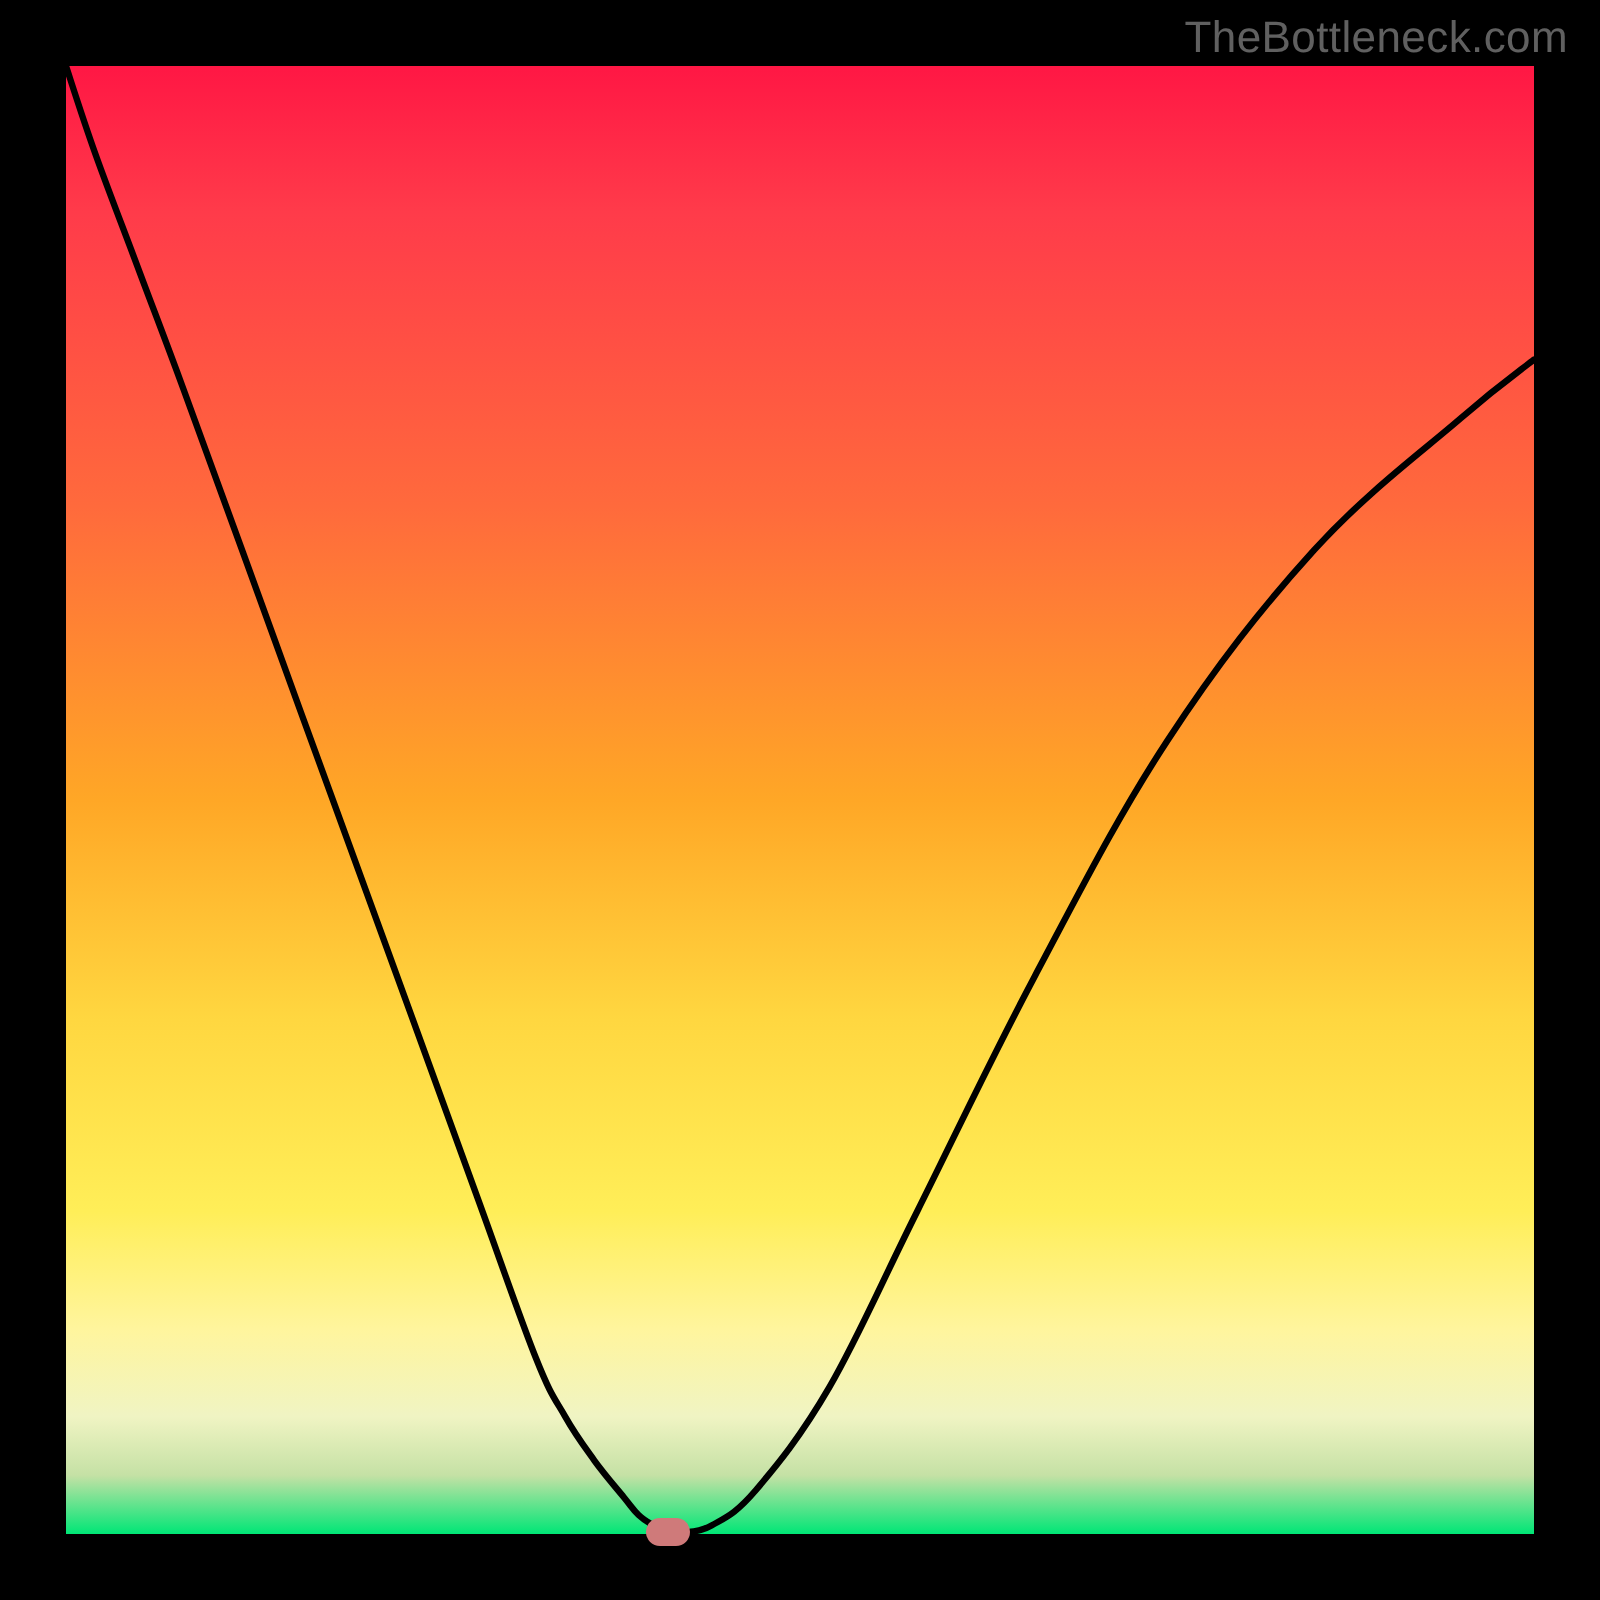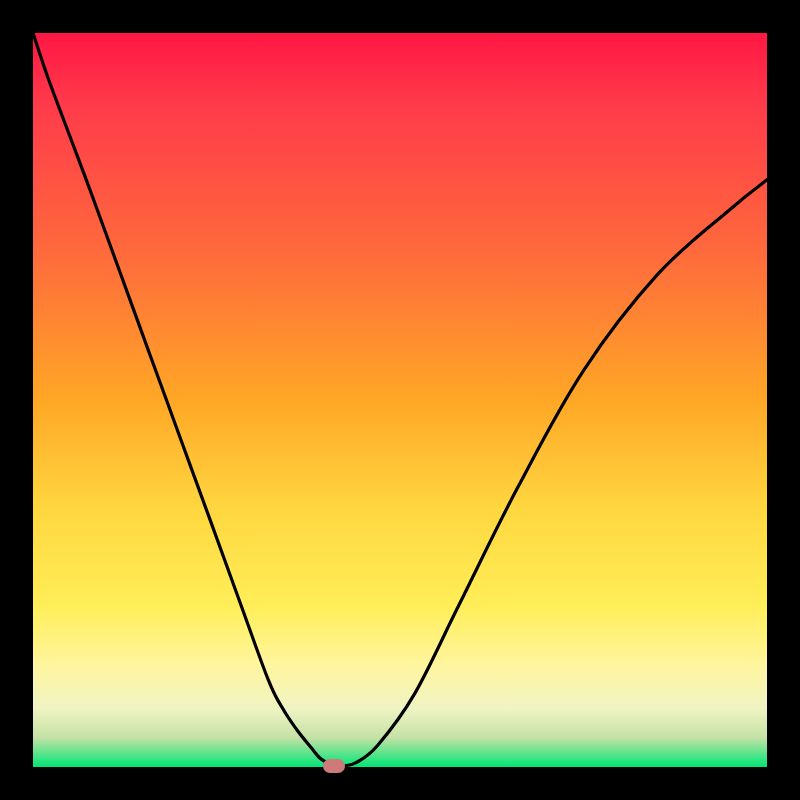--- a/index.html
+++ b/index.html
@@ -64,20 +64,21 @@
     height: 14px;
     border-radius: 7px;
     background: #cf7a7a;
   }
 </style>
 </head>
 <body>
 
 <div class="frame">
 
+  <div class="watermark">TheBottleneck.com</div>
 
   <div class="plot-area">
 
     <svg class="curve" viewBox="0 0 734 734" preserveAspectRatio="none">
       <path id="curve-path" fill="none" stroke="#000" stroke-width="3.2" stroke-linecap="round" stroke-linejoin="round" d="M 0.0 0.0 C 2.6 7.9, 8.1 25.5, 14.7 44.0 C 21.3 62.5, 28.8 81.6, 36.7 102.8 C 44.6 123.9, 49.5 136.4, 58.7 161.5 C 68.0 186.6, 77.5 213.2, 88.1 242.2 C 98.6 271.3, 106.9 293.9, 117.4 323.0 C 128.0 352.0, 136.2 374.6, 146.8 403.7 C 157.4 432.8, 165.6 455.4, 176.2 484.4 C 186.7 513.5, 195.0 536.1, 205.5 565.2 C 216.1 594.2, 227.0 626.1, 234.9 645.9 C 242.8 665.7, 244.3 666.0, 249.6 675.3 C 254.8 684.5, 259.0 690.0, 264.2 697.3 C 269.5 704.6, 275.0 710.8, 278.9 715.6 C 282.9 720.5, 283.6 721.9, 286.3 724.5 C 288.9 727.0, 291.0 728.1, 293.6 729.6 C 296.2 731.0, 298.3 731.9, 300.9 732.5 C 303.6 733.2, 304.3 733.8, 308.3 733.3 C 312.2 732.7, 316.4 733.4, 323.0 729.6 C 329.6 725.8, 334.4 724.4, 345.0 712.0 C 355.5 699.6, 367.1 685.7, 381.7 660.6 C 396.2 635.5, 407.2 609.5, 425.7 572.5 C 444.2 535.5, 462.0 497.4, 484.4 455.1 C 506.9 412.8, 525.4 376.0, 550.5 337.6 C 575.6 299.3, 597.5 271.3, 623.9 242.2 C 650.3 213.2, 677.5 193.3, 697.3 176.2 C 717.1 159.0, 727.4 152.1, 734.0 146.8"></path>
     </svg>
 
     <div class="marker" id="min-marker" style="left: 289.94px; top: 726.266px;"></div>
 
   </div>

